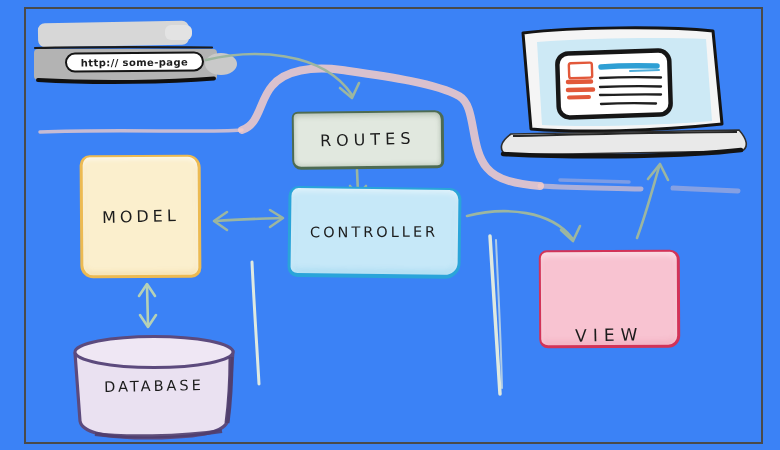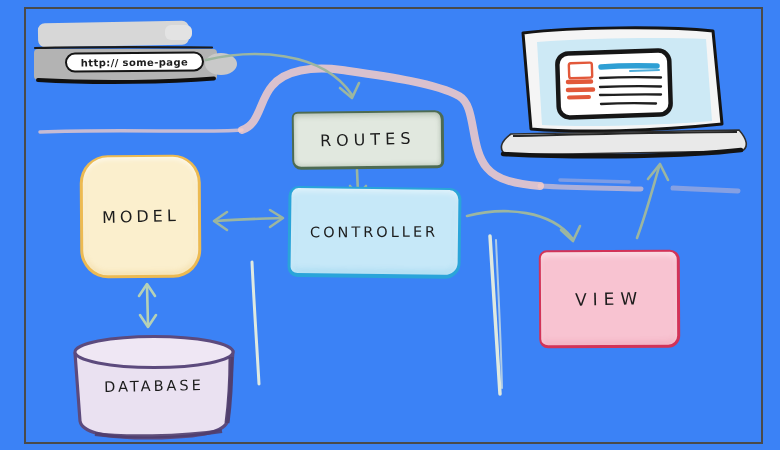--- a/index.html
+++ b/index.html
@@ -35,20 +35,21 @@
     left:80px; top:155px; width:121px; height:123px;
     border-width:2.5px 3px 3.5px 3px; border-radius:10px 13px 10px 13px;
     transform:rotate(-0.4deg); font-size:16px; letter-spacing:4px;
     box-shadow: inset 0 2px 5px rgba(255,255,255,.7), inset 0 -3px 5px rgba(226,178,76,.25);
   }
   #view {
     left:539px; top:250px; width:141px; height:98px;
     border-width:2.5px 3.5px 3.5px 2.5px; border-radius:8px 10px 12px 9px;
     transform:rotate(-0.3deg); font-size:17px; letter-spacing:6px;
     box-shadow: inset 0 3px 6px rgba(255,255,255,.55), inset 0 -3px 6px rgba(210,51,88,.16);
+    align-items: flex-end;
   }
   #database-label {
     position:absolute; left:78px; top:378px; width:152px; text-align:center;
     font-size:14.5px; letter-spacing:3px; transform:rotate(-1.2deg);
   }
   .url-pill {
     position:absolute; left:65px; top:52px; width:139px; height:20px;
     background:#ffffff; border:2px solid #141414; border-radius:11px;
     display:flex; align-items:center; justify-content:center;
     font-size:10px; font-weight:bold; letter-spacing:0.4px;
@@ -154,21 +155,21 @@
   </div>
 
   <div class="node" id="routes" style="background-color: rgb(225, 232, 223); border-color: rgb(77, 107, 82);">
     <span class="node-label">ROUTES</span>
   </div>
 
   <div class="node" id="controller" style="background-color: rgb(198, 232, 248); border-color: rgb(42, 164, 217);">
     <span class="node-label">CONTROLLER</span>
   </div>
 
-  <div class="node" id="model" style="background-color: rgb(251, 239, 205); border-color: rgb(236, 186, 82); border-radius: 28px;">
+  <div class="node" id="model" style="background-color: rgb(251, 239, 205); border-color: rgb(236, 186, 82);">
     <span class="node-label">MODEL</span>
   </div>
 
   <div class="node" id="view" style="background-color: rgb(248, 195, 209); border-color: rgb(210, 51, 88);">
     <span class="node-label">VIEW</span>
   </div>
 
   <div id="database-label">DATABASE</div>
 
 </div>

